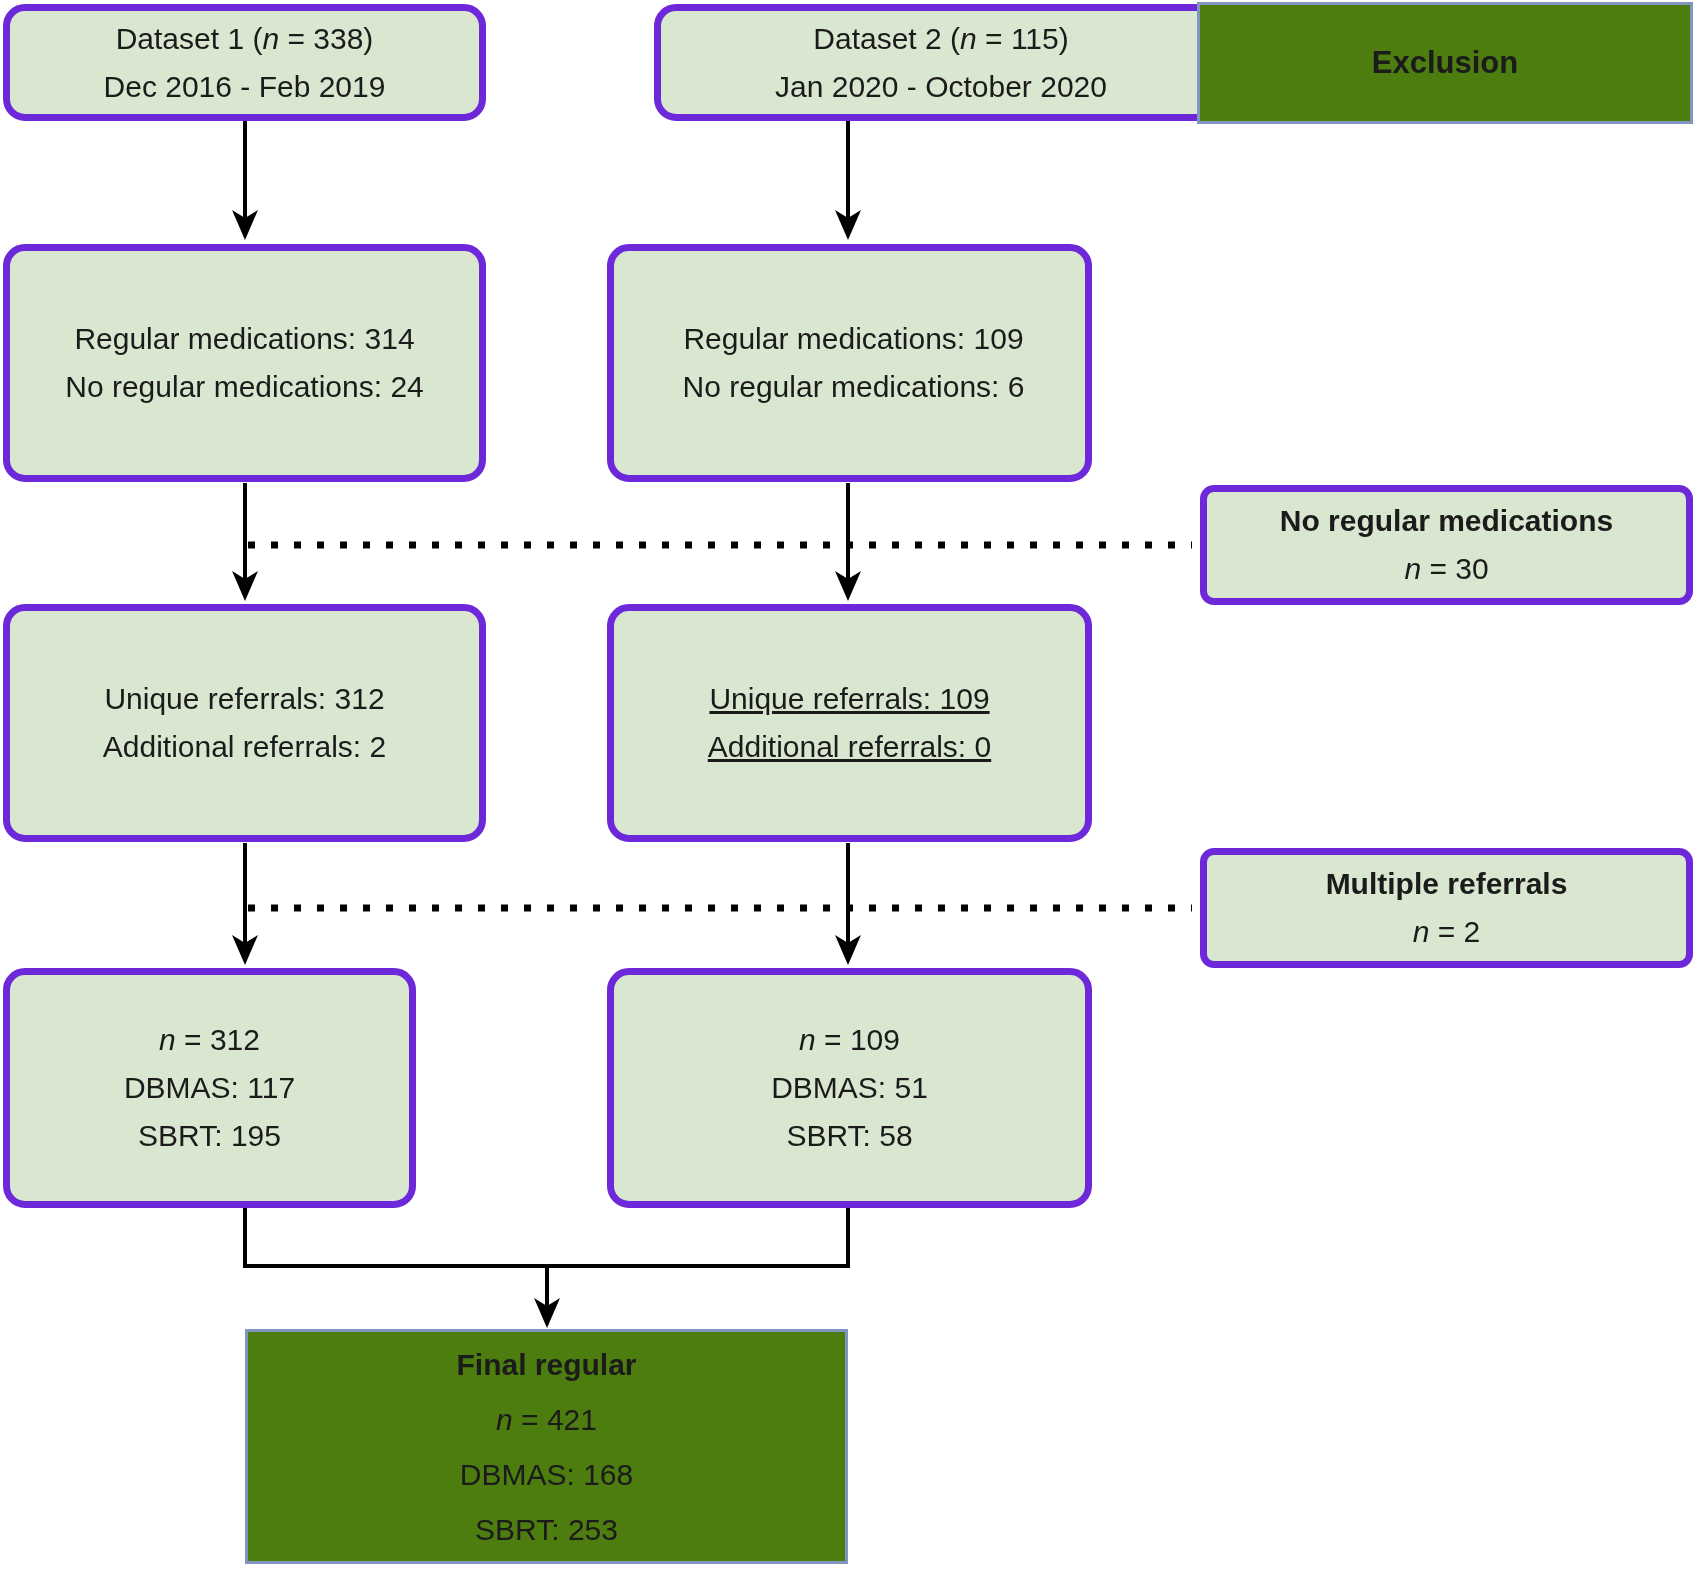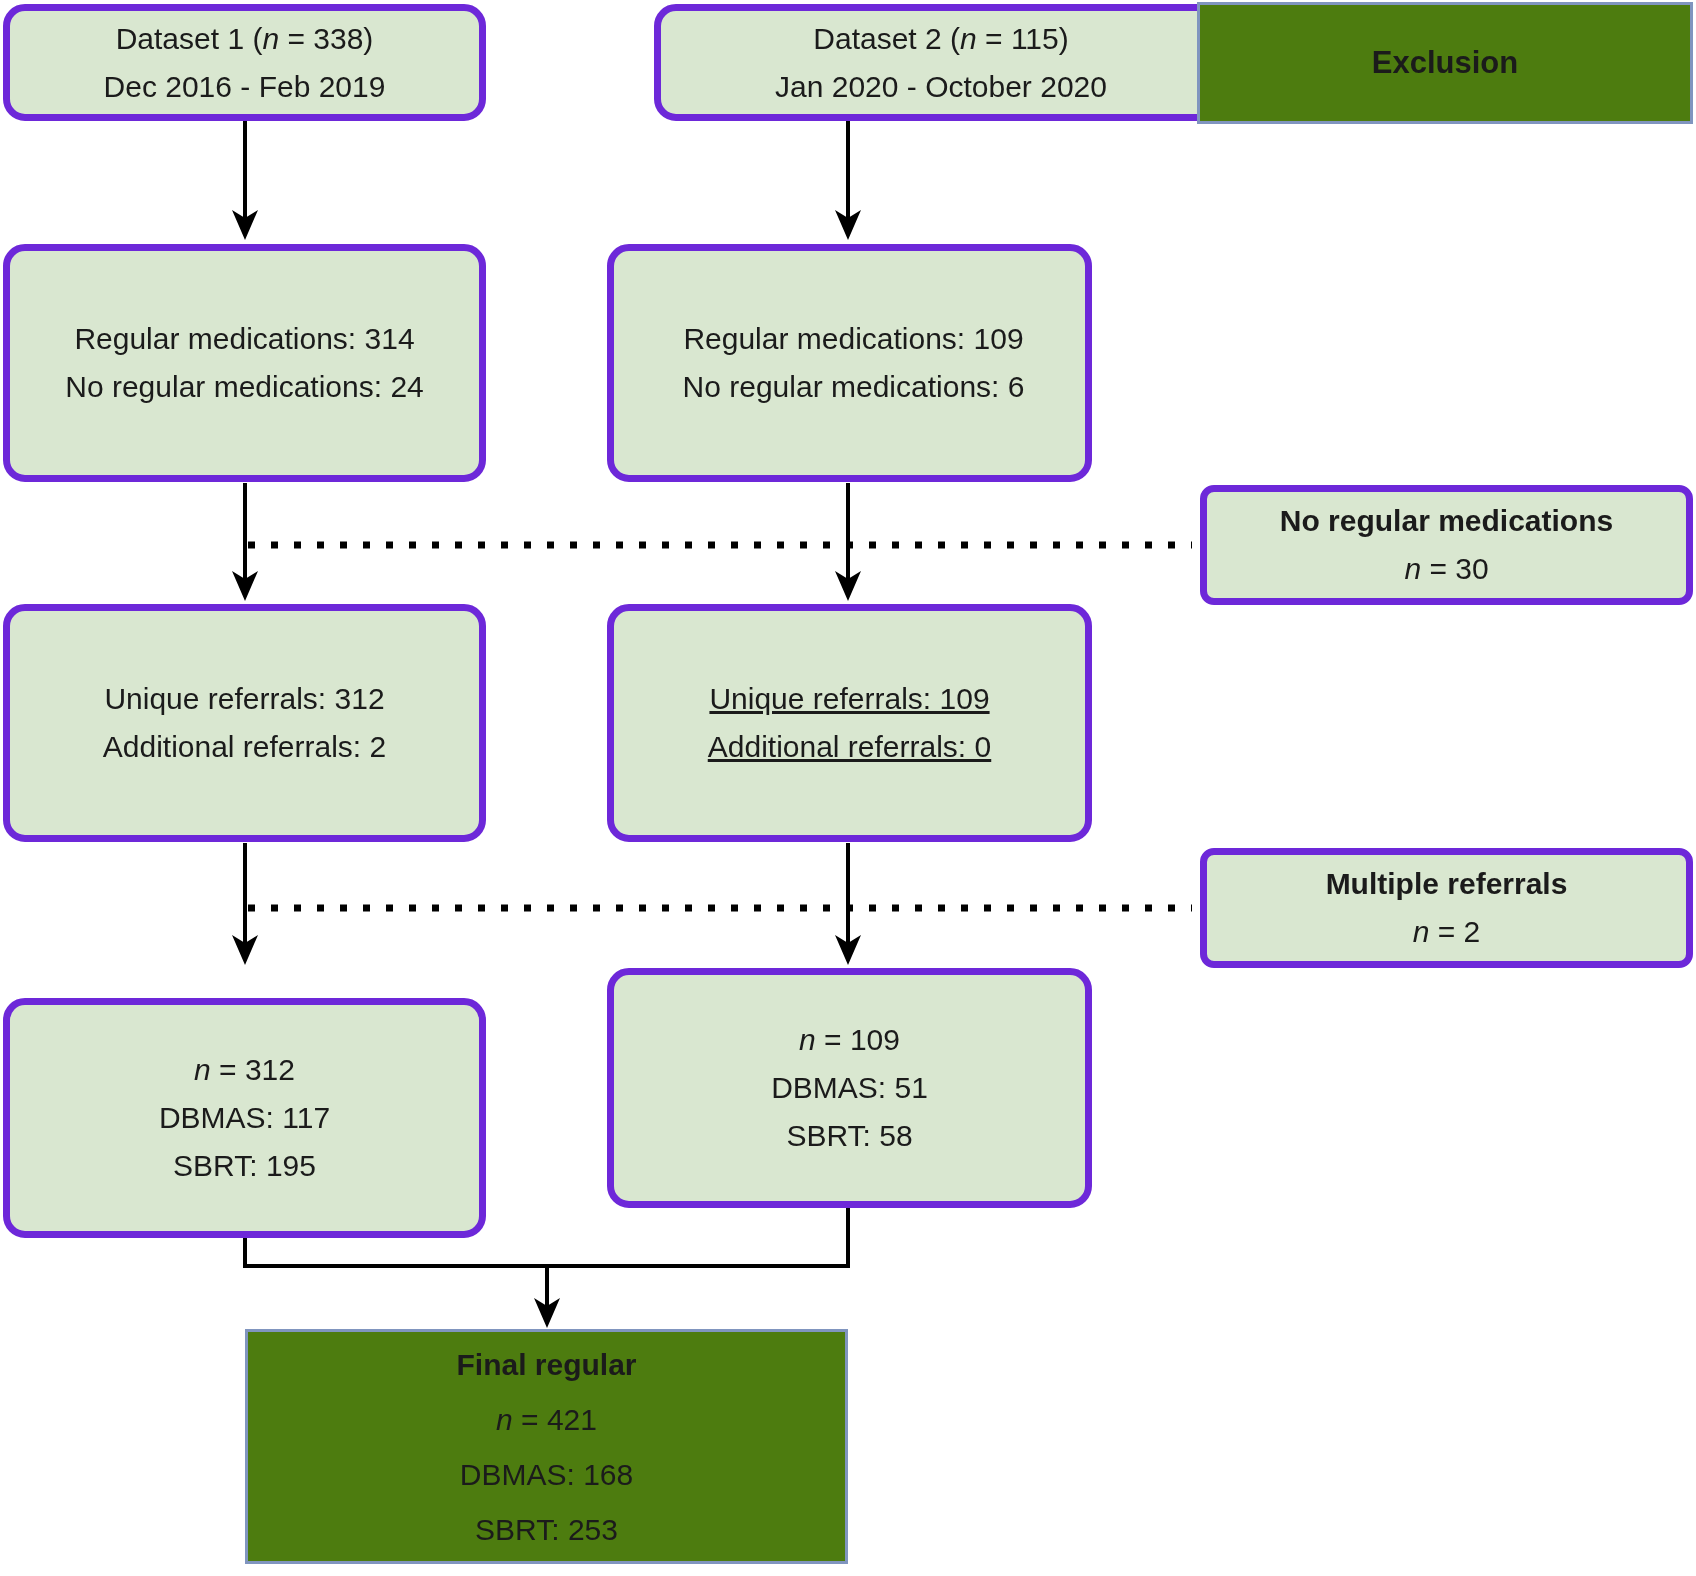--- a/index.html
+++ b/index.html
@@ -105,21 +105,21 @@
   <div class="box green" style="left:607px;top:604px;width:485px;height:238px;text-decoration:underline;">
       <div class="tline"><span>Unique referrals: 109</span></div>
       <div class="tline"><span>Additional referrals: 0</span></div>
     </div>
 
   <div class="box green small" style="left:1200px;top:848px;width:493px;height:120px;">
       <div class="tline"><span class="bd">Multiple referrals</span></div>
       <div class="tline"><span class="it">n</span><span> = 2</span></div>
     </div>
 
-  <div class="box green" style="left:3px;top:968px;width:483px;height:240px;margin-top:30px;">
+  <div class="box green" style="left:3px;top:968px;width:413px;height:240px;">
       <div class="tline"><span class="it">n</span><span> = 312</span></div>
       <div class="tline"><span>DBMAS: 117</span></div>
       <div class="tline"><span>SBRT: 195</span></div>
     </div>
 
   <div class="box green" style="left:607px;top:968px;width:485px;height:240px;">
       <div class="tline"><span class="it">n</span><span> = 109</span></div>
       <div class="tline"><span>DBMAS: 51</span></div>
       <div class="tline"><span>SBRT: 58</span></div>
     </div>

